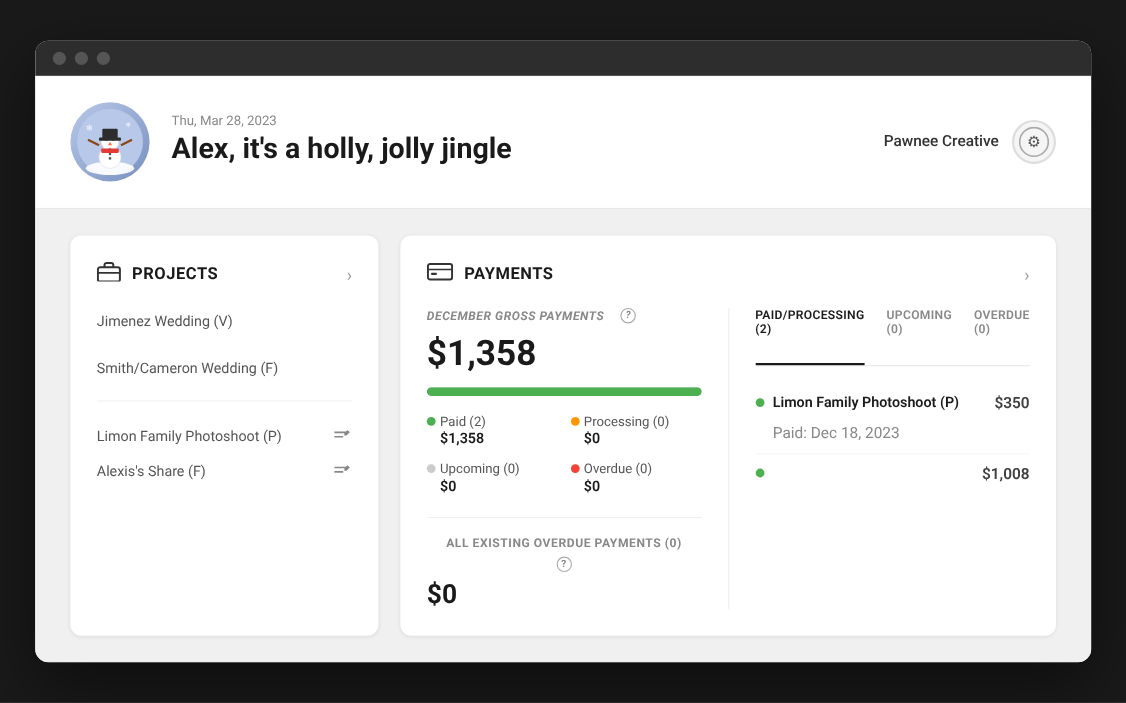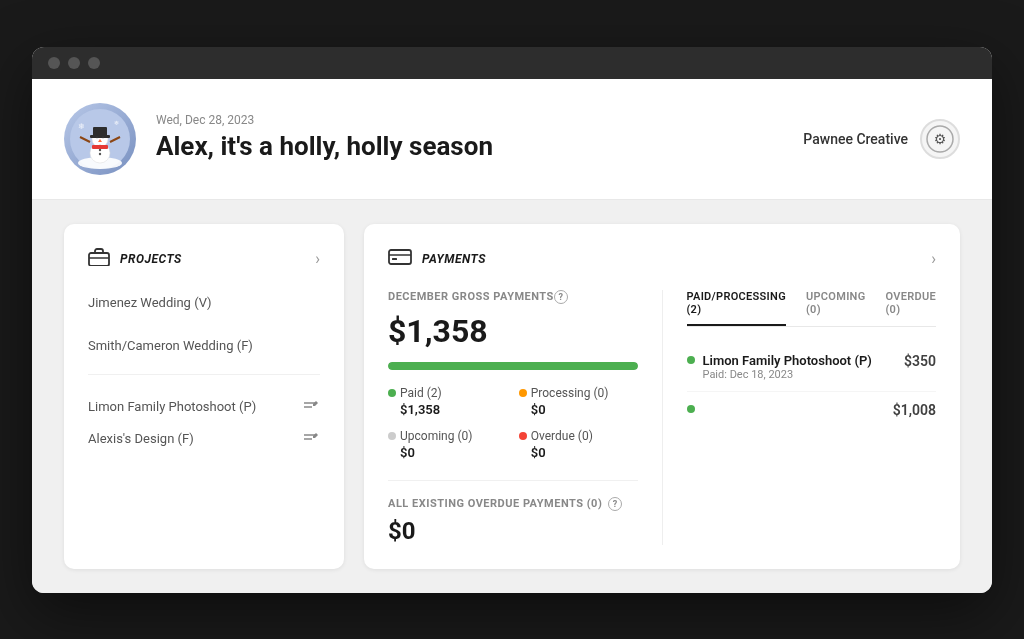--- a/index.html
+++ b/index.html
@@ -118,26 +118,25 @@
       align-items: center;
       justify-content: space-between;
       margin-bottom: 20px;
     }
     .card-header-left {
       display: flex;
       align-items: center;
       gap: 10px;
     }
     .card-title {
-      font-size: 12px;
+      font-size: 15px;
       font-weight: 700;
       color: #1a1a1a;
       letter-spacing: 0.5px;
       text-transform: uppercase;
-      font-style: italic;
     }
     .chevron {
       color: #999;
       font-size: 16px;
       cursor: pointer;
     }
     .section-count {
       font-size: 22px;
       font-weight: 700;
       color: #1a1a1a;
@@ -185,23 +184,24 @@
       border-left: 1px solid #eee;
       padding-left: 24px;
     }
     .payments-label {
       font-size: 11px;
       font-weight: 700;
       color: #888;
       letter-spacing: 0.5px;
       text-transform: uppercase;
       display: flex;
-      align-items: center;
-      gap: 0;
+      align-items: flex-end;
+      gap: 15px;
       margin-bottom: 8px;
+      font-style: italic;
     }
     .help-icon {
       width: 14px; height: 14px;
       border-radius: 50%;
       border: 1px solid #aaa;
       display: inline-flex;
       align-items: center;
       justify-content: center;
       font-size: 9px;
       color: #888;
@@ -253,21 +253,21 @@
     .tab-row {
       display: flex;
       gap: 20px;
       border-bottom: 1px solid #e8e8e8;
       margin-bottom: 16px;
     }
     .tab {
       font-size: 11px;
       font-weight: 600;
       color: #888;
-      padding-bottom: 8px;
+      padding-bottom: 24px;
       cursor: pointer;
       letter-spacing: 0.3px;
       border-bottom: 2px solid transparent;
     }
     .tab.active {
       color: #1a1a1a;
       border-bottom: 2px solid #1a1a1a;
     }
     .payment-row {
       display: flex;
@@ -285,23 +285,23 @@
       flex-shrink: 0;
       margin-top: 3px;
     }
     .payment-info { flex: 1; }
     .payment-name {
       font-size: 13px;
       font-weight: 600;
       color: #1a1a1a;
     }
     .payment-date {
-      font-size: 11px;
-      color: #888;
-      margin-top: 0;
+      font-size: 14px;
+      color: #888;
+      margin-top: 12px;
     }
     .payment-amount {
       font-size: 14px;
       font-weight: 600;
       color: #404040;
     }
     .overdue-section {
       margin-top: 20px;
       padding-top: 16px;
       border-top: 1px solid #f0f0f0;
@@ -309,20 +309,21 @@
     .overdue-label {
       font-size: 11px;
       font-weight: 700;
       color: #888;
       letter-spacing: 0.5px;
       text-transform: uppercase;
       display: flex;
       align-items: center;
       gap: 6px;
       margin-bottom: 6px;
+      flex-direction: column;
     }
     .overdue-amount {
       font-size: 24px;
       font-weight: 700;
       color: #1a1a1a;
     }
   </style>
 </head>
 <body>
 
@@ -361,22 +362,22 @@
           <line x1="20" y1="33" x2="10" y2="28" stroke="#8B4513" stroke-width="2"></line>
           <line x1="40" y1="33" x2="50" y2="28" stroke="#8B4513" stroke-width="2"></line>
 
           <rect x="22" y="36" width="16" height="4" fill="#e53935" rx="1"></rect>
 
           <text x="8" y="20" font-size="8" fill="white" opacity="0.8">❄</text>
           <text x="44" y="16" font-size="6" fill="white" opacity="0.8">❄</text>
         </svg>
       </div>
       <div class="header-text">
-        <div class="header-date">Wed, Dec 28, 2023</div>
-        <div class="header-title">Alex, it's a holly, holly season</div>
+        <div class="header-date">Thu, Mar 28, 2023</div>
+        <div class="header-title">Alex, it's a holly, jolly jingle</div>
       </div>
     </div>
     <div class="header-right">
       <span class="company-name">Pawnee Creative</span>
       <div class="company-logo">
         <svg width="28" height="28" viewBox="0 0 28 28">
           <circle cx="14" cy="14" r="13" fill="none" stroke="#aaa" stroke-width="1.5"></circle>
           <text x="14" y="19" text-anchor="middle" font-size="14" fill="#555">⚙</text>
         </svg>
       </div>
@@ -412,21 +413,21 @@
           <span class="activity-name">Limon Family Photoshoot (P)</span>
           <span class="activity-icon">
             <svg width="18" height="16" viewBox="0 0 18 16">
               <line x1="2" y1="6" x2="14" y2="6" stroke="#888" stroke-width="1.5"></line>
               <line x1="2" y1="10" x2="10" y2="10" stroke="#888" stroke-width="1.5"></line>
               <path d="M13 9l3-3-2-2-3 3v2h2z" fill="#888"></path>
             </svg>
           </span>
         </div>
         <div class="activity-row">
-          <span class="activity-name">Alexis's Design (F)</span>
+          <span class="activity-name">Alexis's Share (F)</span>
           <span class="activity-icon">
             <svg width="18" height="16" viewBox="0 0 18 16">
               <line x1="2" y1="6" x2="14" y2="6" stroke="#888" stroke-width="1.5"></line>
               <line x1="2" y1="10" x2="10" y2="10" stroke="#888" stroke-width="1.5"></line>
               <path d="M13 9l3-3-2-2-3 3v2h2z" fill="#888"></path>
             </svg>
           </span>
         </div>
       </div>
     </div>

